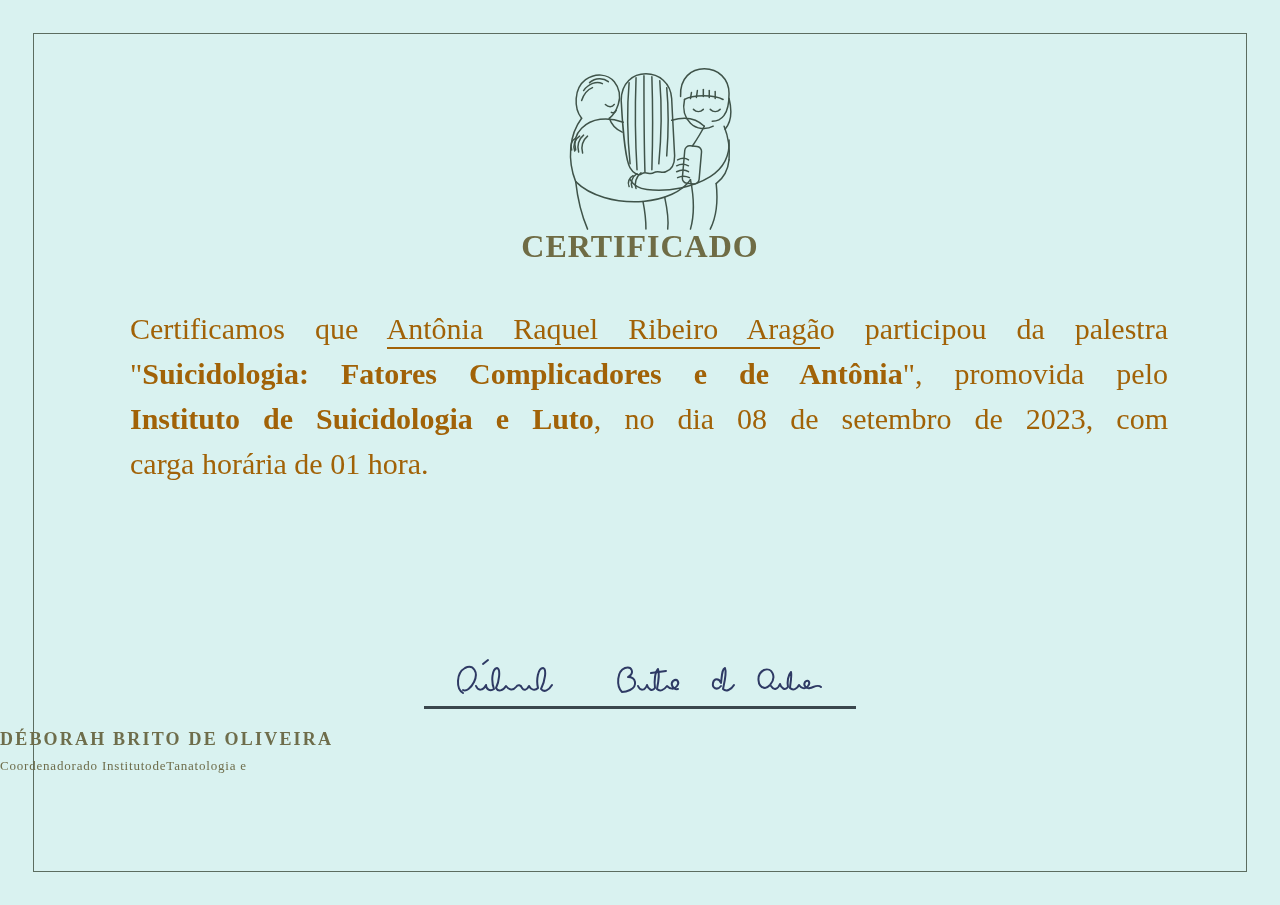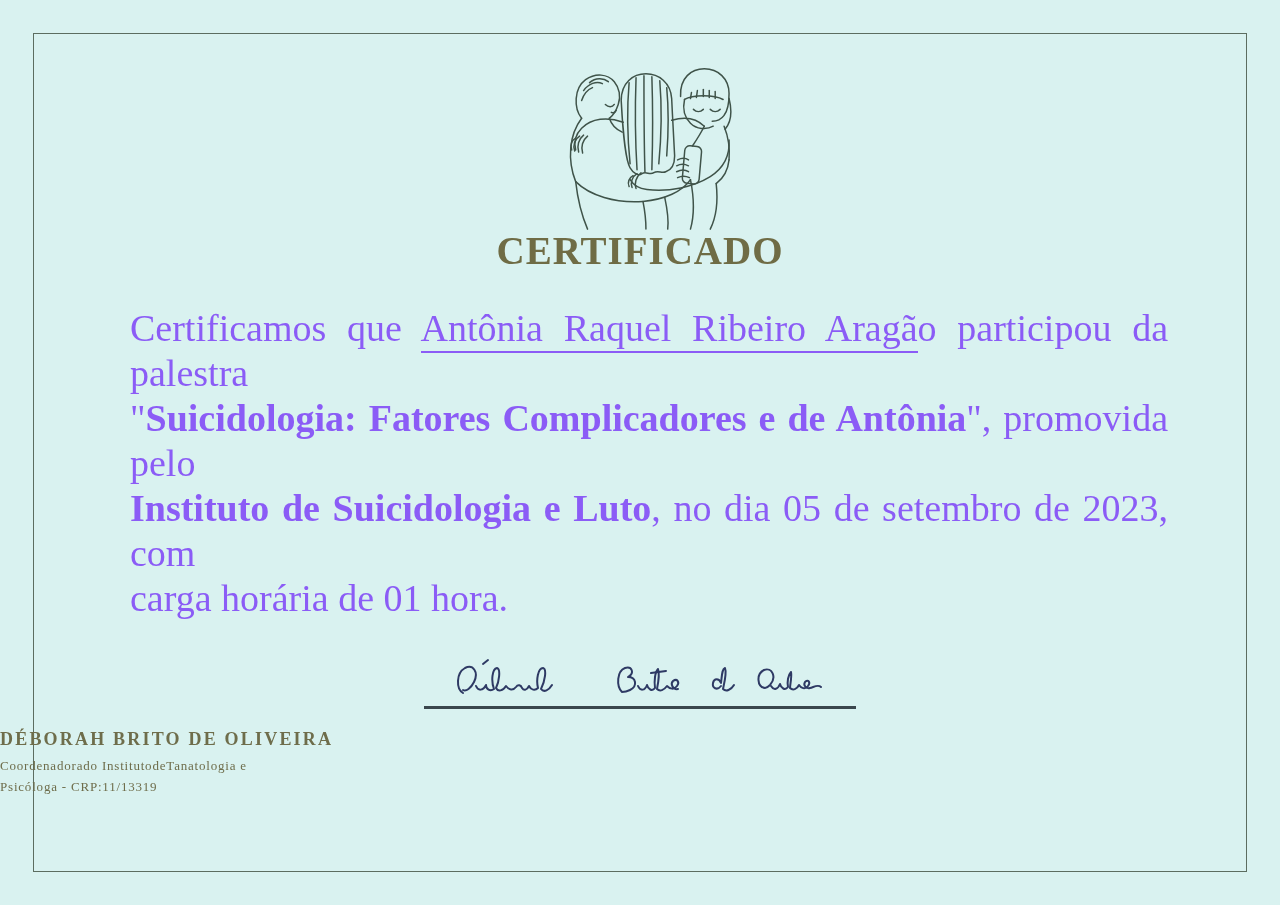--- a/index.html
+++ b/index.html
@@ -10,26 +10,26 @@
   .frame{
     position:absolute;left:33px;top:33px;right:33px;bottom:33px;
     border:1.5px solid #5c6d60;
   }
   .hug{
     position:absolute;left:50%;top:60px;transform:translateX(-50%);
     width:188px;height:172px;
   }
   .title{
     position:absolute;top:228px;left:0;width:100%;margin:0;
-    text-align:center;font-size:39px;font-weight:bold;letter-spacing:1px;
+    text-align:center;font-size:32px;font-weight:bold;letter-spacing:1px;
     color:#6f6c45;
   }
   .body-text{
     position:absolute;left:130px;right:112px;top:306px;
-    font-size:38px;line-height:45px;color:#8b5cf6;
+    font-size:30px;line-height:45px;color:#a16207;
   }
   .jline{text-align:justify;text-align-last:justify;}
   .lline{text-align:left;}
   .b{font-weight:bold;}
   .u{border-bottom:2px solid currentColor;padding-bottom:2px;}
   .sig-svg{
     position:absolute;left:50%;top:658px;transform:translateX(-50%);
     width:380px;height:48px;
   }
   .sig-line{
@@ -112,21 +112,21 @@
     <path d="M120,138 C123,152 124,162 123,170"></path>
     <path d="M172,124 C174,142 172,158 166,170"></path>
     <path d="M185,100 C184,110 180,118 172,124"></path>
   </svg>
 
   <h1 class="title">CERTIFICADO</h1>
 
   <div class="body-text">
     <div class="jline"><span>Certificamos que </span><span class="u">Antônia Raquel Ribeiro Aragã</span><span>o participou da palestra</span></div>
     <div class="jline"><span>"</span><span class="b">Suicidologia: Fatores Complicadores e de Antônia</span><span>", promovida pelo</span></div>
-    <div class="jline"><span class="b">Instituto de Suicidologia e Luto</span><span>, no dia 05 de setembro de 2023, com</span></div>
+    <div class="jline"><span class="b">Instituto de Suicidologia e Luto</span><span>, no dia 08 de setembro de 2023, com</span></div>
     <div class="lline">carga horária de 01 hora.</div>
   </div>
 
   <svg class="sig-svg" viewBox="0 0 380 48" fill="none" stroke="#2e3a64" stroke-width="2" stroke-linecap="round" stroke-linejoin="round" aria-label="Déborah Brito de Oliveira">
 
     <path d="M13,35 C6,31 6,15 15,10 C23,6 29,14 24,24 C21,30 16,34 13,32"></path>
     <path d="M26,28 C28,33 33,33 36,27 C36,31 40,34 44,31 C41,23 42,11 47,10 C51,11 49,24 46,30 C48,34 53,33 56,28 C59,32 63,33 66,29 C68,26 71,27 72,30 C74,33 77,32 79,28 C81,32 85,33 88,30 C86,22 88,10 93,10 C97,11 95,23 91,31 C94,35 99,32 102,27"></path>
     <path d="M33,6 L38,2"></path>
 
     <path d="M172,34 C166,28 167,13 175,10 C182,8 185,15 178,19 C186,19 188,28 180,32 C176,34 172,34 172,34"></path>
@@ -137,15 +137,14 @@
 
     <path d="M315,30 C307,29 306,16 314,12 C322,9 327,19 320,27 C318,29 316,30 315,30"></path>
     <path d="M321,28 C324,33 328,31 330,26 C331,30 335,33 338,29 C337,24 338,17 341,14 C342,19 340,27 340,30 C343,33 347,31 349,27 C351,30 355,32 358,28 C361,24 358,21 355,24 C353,27 356,31 360,30 C364,29 368,26 371,29"></path>
   </svg>
 
   <div class="sig-line"></div>
 
   <div class="footer">
     <div class="name">DÉBORAH BRITO DE OLIVEIRA</div>
     <div class="sub">Coordenadorado InstitutodeTanatologia e</div>
-    <div class="sub">Psicóloga - CRP:11/13319</div>
   </div>
 </div>
 
 </body></html>

